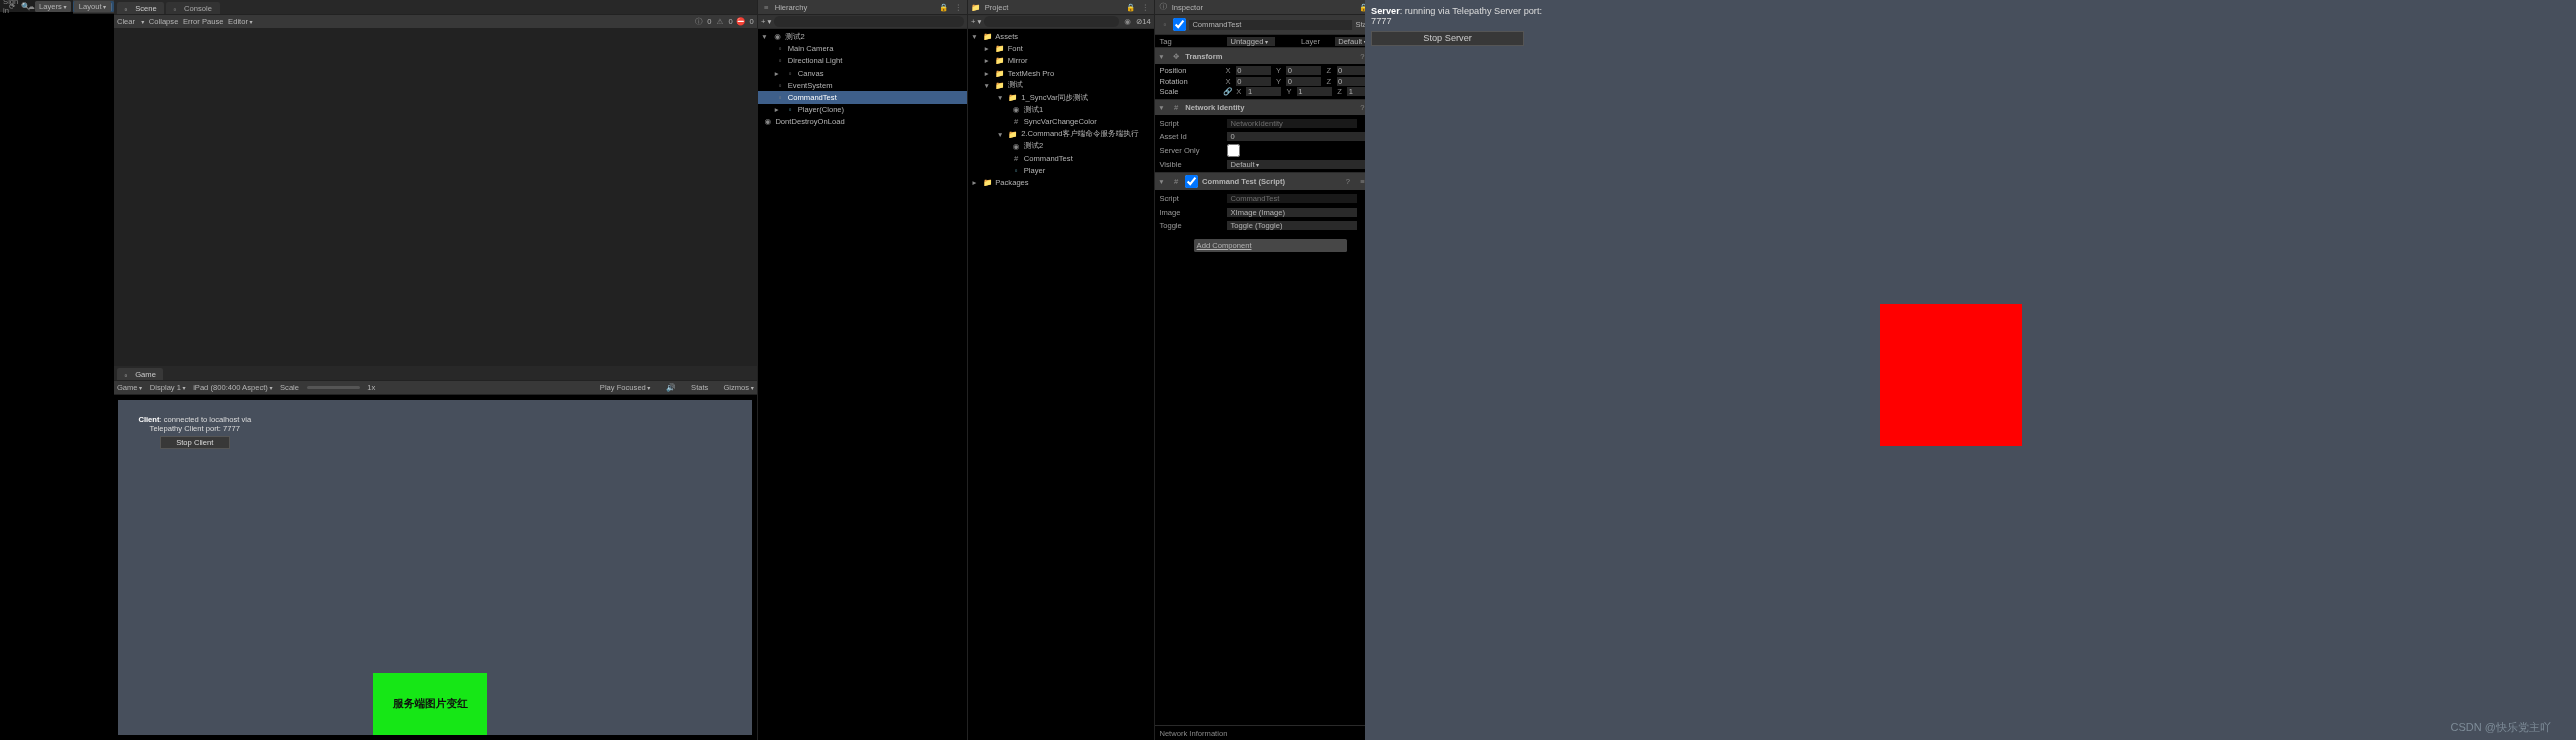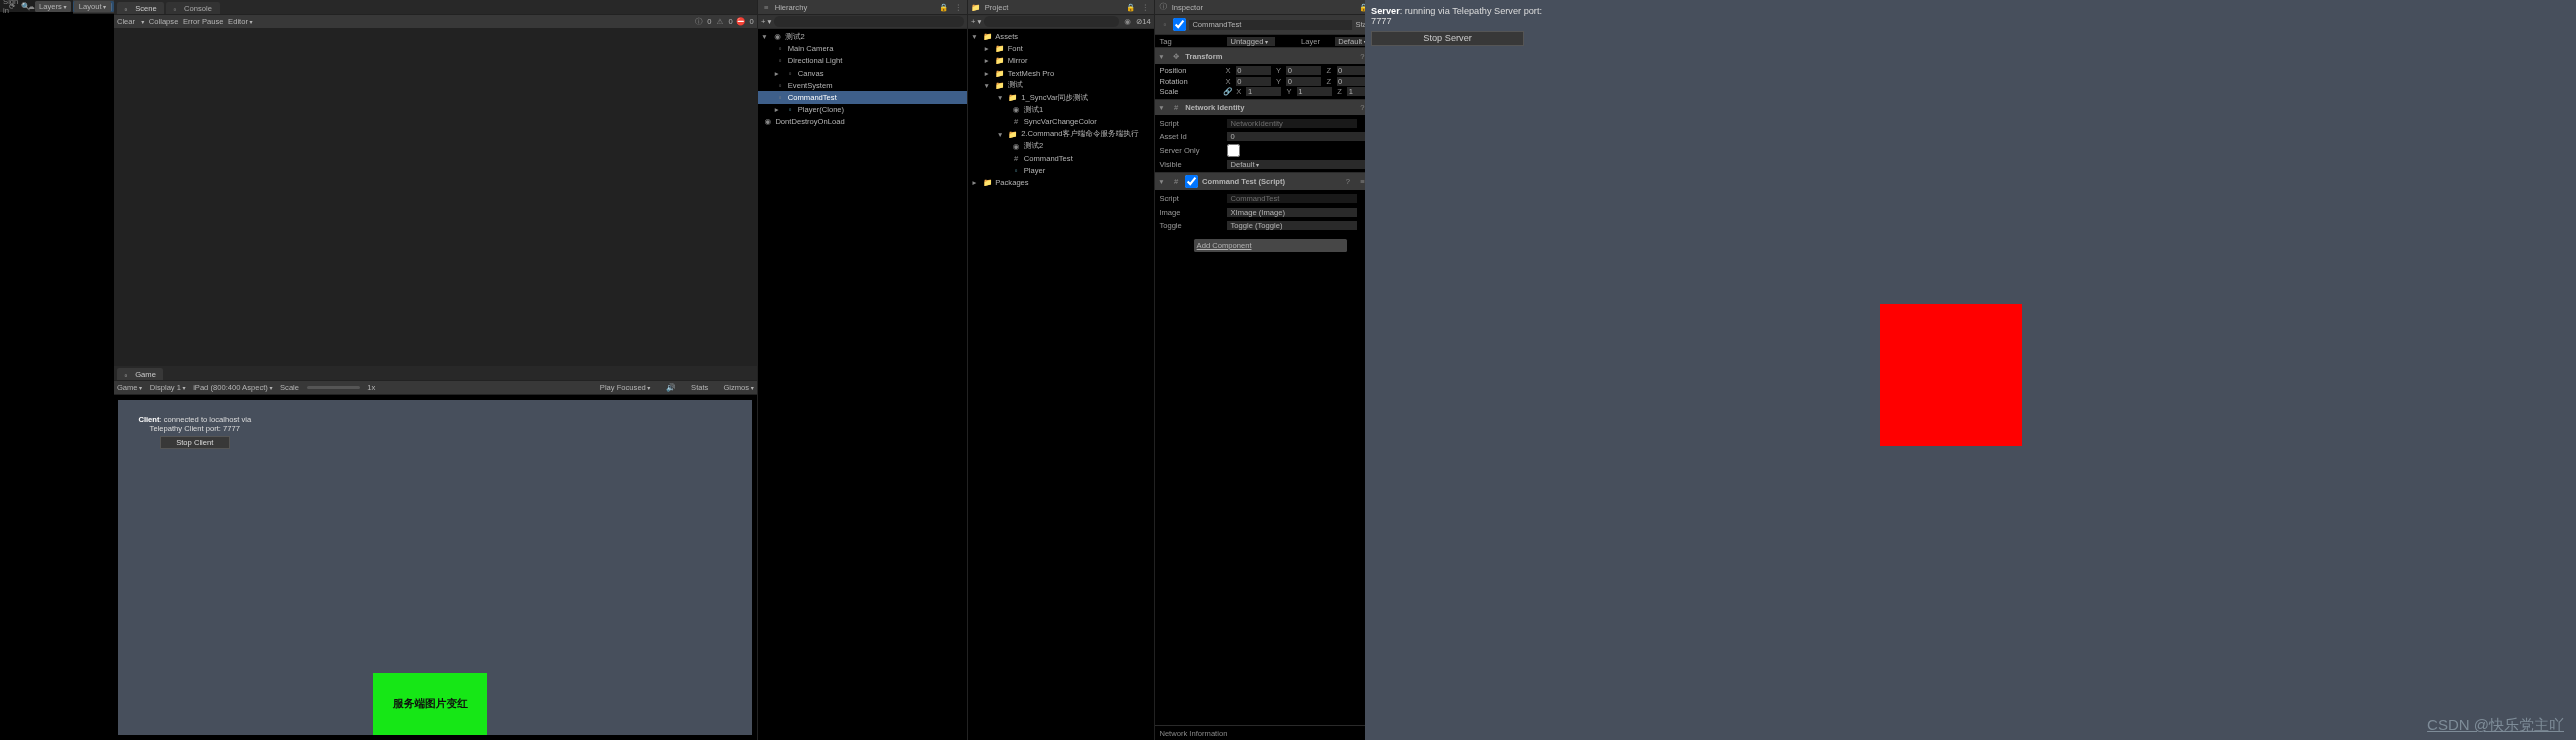--- a/index.html
+++ b/index.html
@@ -56,21 +56,21 @@
 .tfm-row label { width:61px; }
 .tfm-row span { width:9.2px; text-align:center; color:#888; }
 .tfm-row input { width:35px; background:#2a2a2a; border:none; color:#b4b4b4; padding:0 1.5px; font-size:7.6px; }
 .addcomp { margin:4.6px auto; width:153px; text-align:left; background:#474747; padding:2.3px; border-radius:1.5px;text-decoration:underline; }
 .netfooter { position:absolute; bottom:0; left:0; right:0; padding:2.3px 4.6px; color:#888; border-top:0.8px solid #2a2a2a; }
 .right-app { flex:1; background:#474f5c; position:relative; }
 .server-hud { position:absolute; top:6.1px; left:6.1px; color:#ddd; font-size:9.2px; }
 .server-hud b { color:#fff; }
 .server-btn { margin-top:4.6px; text-align:center; background:#383838; border:0.8px solid #555; width:153px; padding:1.5px; color:#ccc; }
 .red-square { position:absolute; top:304px; left:515px; width:142px; height:142px; background:#ff0000; }
-.watermark { position:absolute; bottom:4.6px; right:12px; color:#7e8c98; font-size:15px;text-decoration:underline; }
+.watermark { position:absolute; bottom:4.6px; right:25px; color:#7e8c98; font-size:11px; }
 .chev::after { content:"▾"; margin-left:1.5px; font-size:6.1px; }
 .stat { color:#888; }
 </style>
 </head>
 <body>
 
 <div class="unity">
   <div class="topbar">
     <span>Sign in</span>
     <span class="icn">☁</span>

